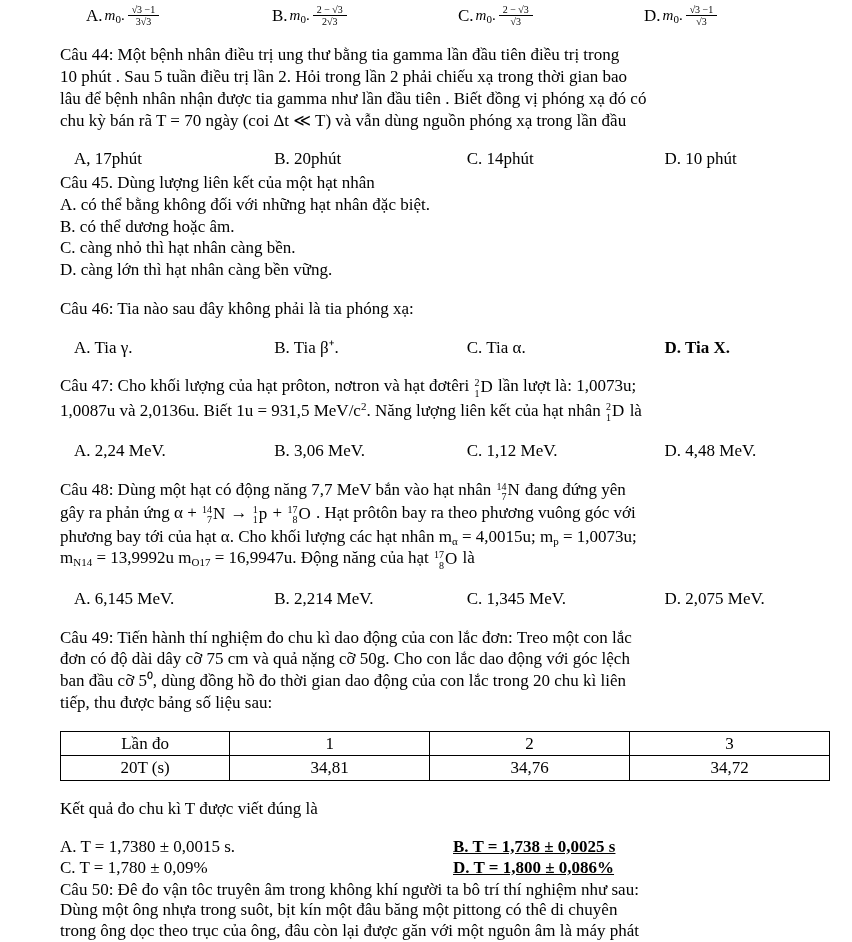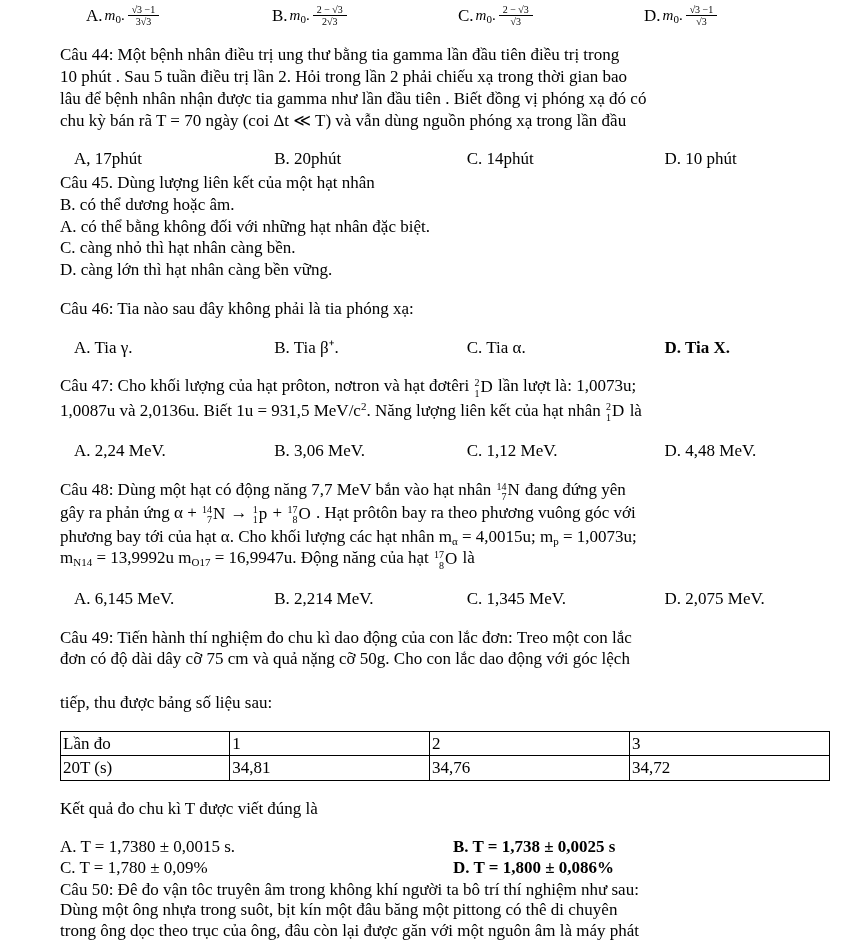--- a/index.html
+++ b/index.html
@@ -71,21 +71,21 @@
     margin: 1px 0 0 0;
   }
   .opts .opt { flex: 1 1 0; }
 
   .opts4 .opt:nth-child(1) { flex: 0 0 26%; padding-left: 14px; }
   .opts4 .opt:nth-child(2) { flex: 0 0 25%; }
   .opts4 .opt:nth-child(3) { flex: 0 0 24%; }
   .opts4 .opt:nth-child(4) { flex: 0 0 25%; margin-left: 13px; }
 
   .opts2 .opt:nth-child(1) { flex: 0 0 50%; }
-  .opts2 .opt:nth-child(2) { flex: 0 0 50%; }
+  .opts2 .opt:nth-child(2) { flex: 0 0 50%; text-decoration: underline; }
 
   .lines-block p { margin: 0; }
 
   .q-block { margin-top: 2px; }
 
   
   .nuc {
     display: inline-block;
     vertical-align: middle;
     position: relative;
@@ -108,20 +108,21 @@
 
   
   table.data {
     border-collapse: collapse;
     width: 100%;
     margin: 3px 0 1px 0;
     font-size: 17px;
   }
   table.data td {
     border: 1.3px solid #000;
+    text-align: center;
     padding: 1px 2px;
     height: 21px;
   }
   table.data td.c1 { width: 22%; }
   table.data td.c2 { width: 26%; }
   table.data td.c3 { width: 26%; }
   table.data td.c4 { width: 26%; }
 
   .tight { line-height: 1.18; gap: 8px; }
 
@@ -185,22 +186,22 @@
       <span class="opt">C. 14phút</span>
       <span class="opt">D. 10 phút</span>
     </div>
   </div>
 
   <div class="q-block lines-block">
     <p>
       <span class="q-head">Câu 45.</span>
       <span>Dùng lượng liên kết của một hạt nhân</span>
     </p>
+    <p>A. có thể bằng không đối với những hạt nhân đặc biệt.</p>
     <p>B. có thể dương hoặc âm.</p>
-    <p>A. có thể bằng không đối với những hạt nhân đặc biệt.</p>
     <p>C. càng nhỏ thì hạt nhân càng bền.</p>
     <p>D. càng lớn thì hạt nhân càng bền vững.</p>
   </div>
 
   <div class="q-block">
     <p>
       <span class="q-head">Câu 46:</span>
       <span>Tia nào sau đây không phải là tia phóng xạ:</span>
     </p>
     <div class="opts opts4">
@@ -274,21 +275,21 @@
       <span class="opt">C. 1,345 MeV.</span>
       <span class="opt">D. 2,075 MeV.</span>
     </div>
   </div>
 
   <div class="q-block">
     <p class="para-just">
       <span class="q-head">Câu 49:</span>
       <span>Tiến hành thí nghiệm đo chu kì dao động của con lắc đơn: Treo một con lắc</span><br>
       <span>đơn có độ dài dây cỡ 75 cm và quả nặng cỡ 50g. Cho con lắc dao động với góc lệch</span><br>
-      <br>
+      <span>ban đầu cỡ 5⁰, dùng đồng hồ đo thời gian dao động của con lắc trong 20 chu kì liên</span><br>
       <span>tiếp, thu được bảng số liệu sau:</span>
     </p>
 
     <table class="data">
       <tbody>
         <tr>
           <td class="c1">Lần đo</td>
           <td class="c2">1</td>
           <td class="c3">2</td>
           <td class="c4">3</td>

